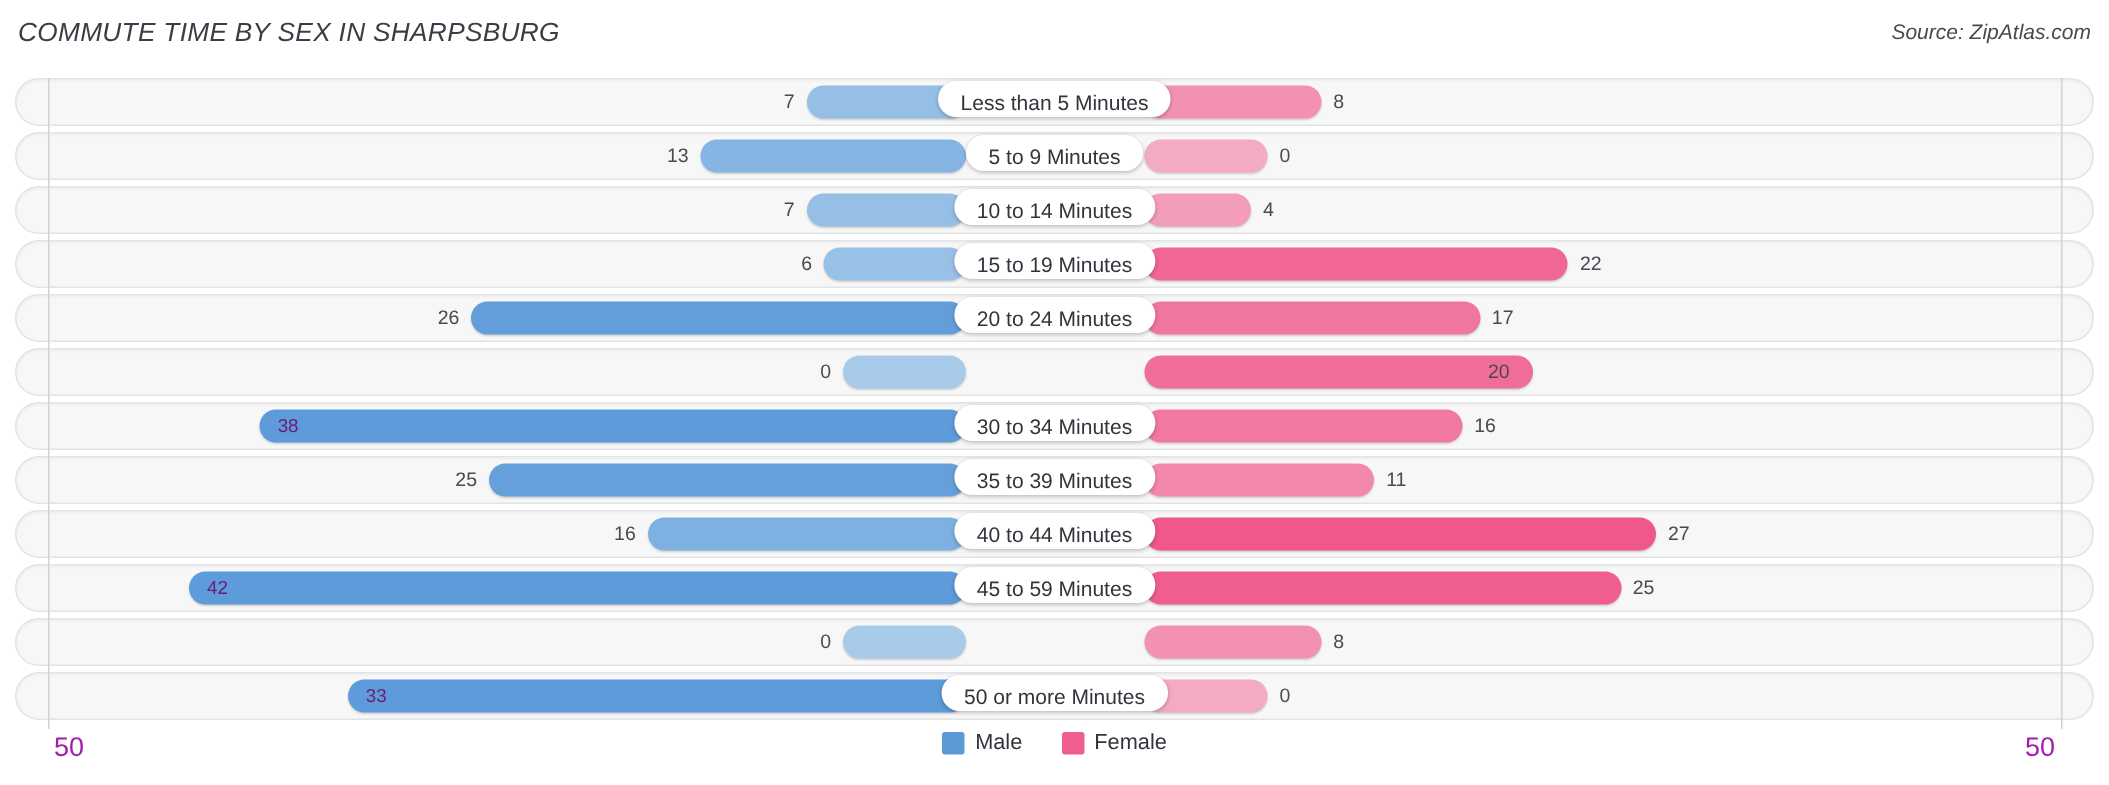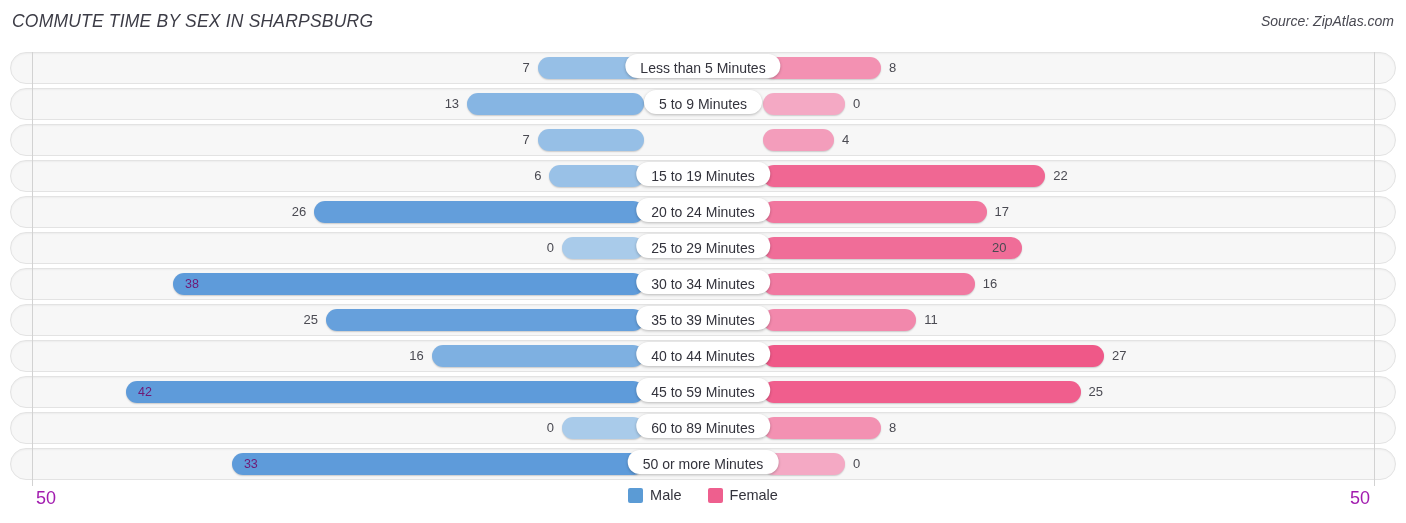--- a/index.html
+++ b/index.html
@@ -98,20 +98,21 @@
       <div class="bar female" style="left: 763px; width: 82px; top: 41px; background: rgb(244, 169, 196);"></div>
       <div class="val" style="top: 41px; left: 853px;">0</div>
       <div class="catpill" style="left: 703px; top: 38px;">5 to 9 Minutes</div>
       <div class="row" style="top: 72px;">
         <div class="track"></div>
       </div>
       <div class="bar male" style="left: 537.68px; width: 106.32px; top: 77px; background: rgb(150, 191, 230);"></div>
       <div class="val" style="top: 77px; left: 0px; width: 529.68px; text-align: right;">7</div>
       <div class="bar female" style="left: 763px; width: 70.96px; top: 77px; background: rgb(243, 157, 187);"></div>
       <div class="val" style="top: 77px; left: 841.96px;">4</div>
+      <div class="catpill" style="left: 703px; top: 74px;">10 to 14 Minutes</div>
       <div class="row" style="top: 108px;">
         <div class="track"></div>
       </div>
       <div class="bar male" style="left: 549.44px; width: 94.56px; top: 113px; background: rgb(153, 193, 231);"></div>
       <div class="val" style="top: 113px; left: 0px; width: 541.44px; text-align: right;">6</div>
       <div class="bar female" style="left: 763px; width: 282.28px; top: 113px; background: rgb(240, 103, 147);"></div>
       <div class="val" style="top: 113px; left: 1053.28px;">22</div>
       <div class="catpill" style="left: 703px; top: 110px;">15 to 19 Minutes</div>
       <div class="row" style="top: 144px;">
         <div class="track"></div>
@@ -121,21 +122,20 @@
       <div class="bar female" style="left: 763px; width: 223.58px; top: 149px; background: rgb(241, 118, 158);"></div>
       <div class="val" style="top: 149px; left: 994.58px;">17</div>
       <div class="catpill" style="left: 703px; top: 146px;">20 to 24 Minutes</div>
       <div class="row" style="top: 180px;">
         <div class="track"></div>
       </div>
       <div class="bar male" style="left: 562px; width: 82px; top: 185px; background: rgb(169, 203, 234);"></div>
       <div class="val" style="top: 185px; left: 0px; width: 554px; text-align: right;">0</div>
       <div class="bar female" style="left: 763px; width: 258.8px; top: 185px; background: rgb(240, 109, 152);"></div>
       <div class="val" style="top: 185px; left: 992px; text-align: right;">20</div>
-      <div class="catpill" style="left: 703px; top: 182px;">25 to 29 Minutes</div>
       <div class="row" style="top: 216px;">
         <div class="track"></div>
       </div>
       <div class="bar male" style="left: 173.12px; width: 470.88px; top: 221px; background: rgb(94, 155, 218);"></div>
       <div class="val inside" style="top: 221px; left: 185.12px;">38</div>
       <div class="bar female" style="left: 763px; width: 211.84px; top: 221px; background: rgb(241, 121, 161);"></div>
       <div class="val" style="top: 221px; left: 982.84px;">16</div>
       <div class="catpill" style="left: 703px; top: 218px;">30 to 34 Minutes</div>
       <div class="row" style="top: 252px;">
         <div class="track"></div>
@@ -161,21 +161,20 @@
       <div class="bar female" style="left: 763px; width: 317.5px; top: 329px; background: rgb(240, 94, 141);"></div>
       <div class="val" style="top: 329px; left: 1088.5px;">25</div>
       <div class="catpill" style="left: 703px; top: 326px;">45 to 59 Minutes</div>
       <div class="row" style="top: 360px;">
         <div class="track"></div>
       </div>
       <div class="bar male" style="left: 562px; width: 82px; top: 365px; background: rgb(169, 203, 234);"></div>
       <div class="val" style="top: 365px; left: 0px; width: 554px; text-align: right;">0</div>
       <div class="bar female" style="left: 763px; width: 117.92px; top: 365px; background: rgb(243, 145, 178);"></div>
       <div class="val" style="top: 365px; left: 888.92px;">8</div>
-      <div class="catpill" style="left: 703px; top: 362px;">60 to 89 Minutes</div>
       <div class="row" style="top: 396px;">
         <div class="track"></div>
       </div>
       <div class="bar male" style="left: 231.92px; width: 412.08px; top: 401px; background: rgb(94, 155, 218);"></div>
       <div class="val inside" style="top: 401px; left: 243.92px;">33</div>
       <div class="bar female" style="left: 763px; width: 82px; top: 401px; background: rgb(244, 169, 196);"></div>
       <div class="val" style="top: 401px; left: 853px;">0</div>
       <div class="catpill" style="left: 703px; top: 398px;">50 or more Minutes</div>
     </div>
 

